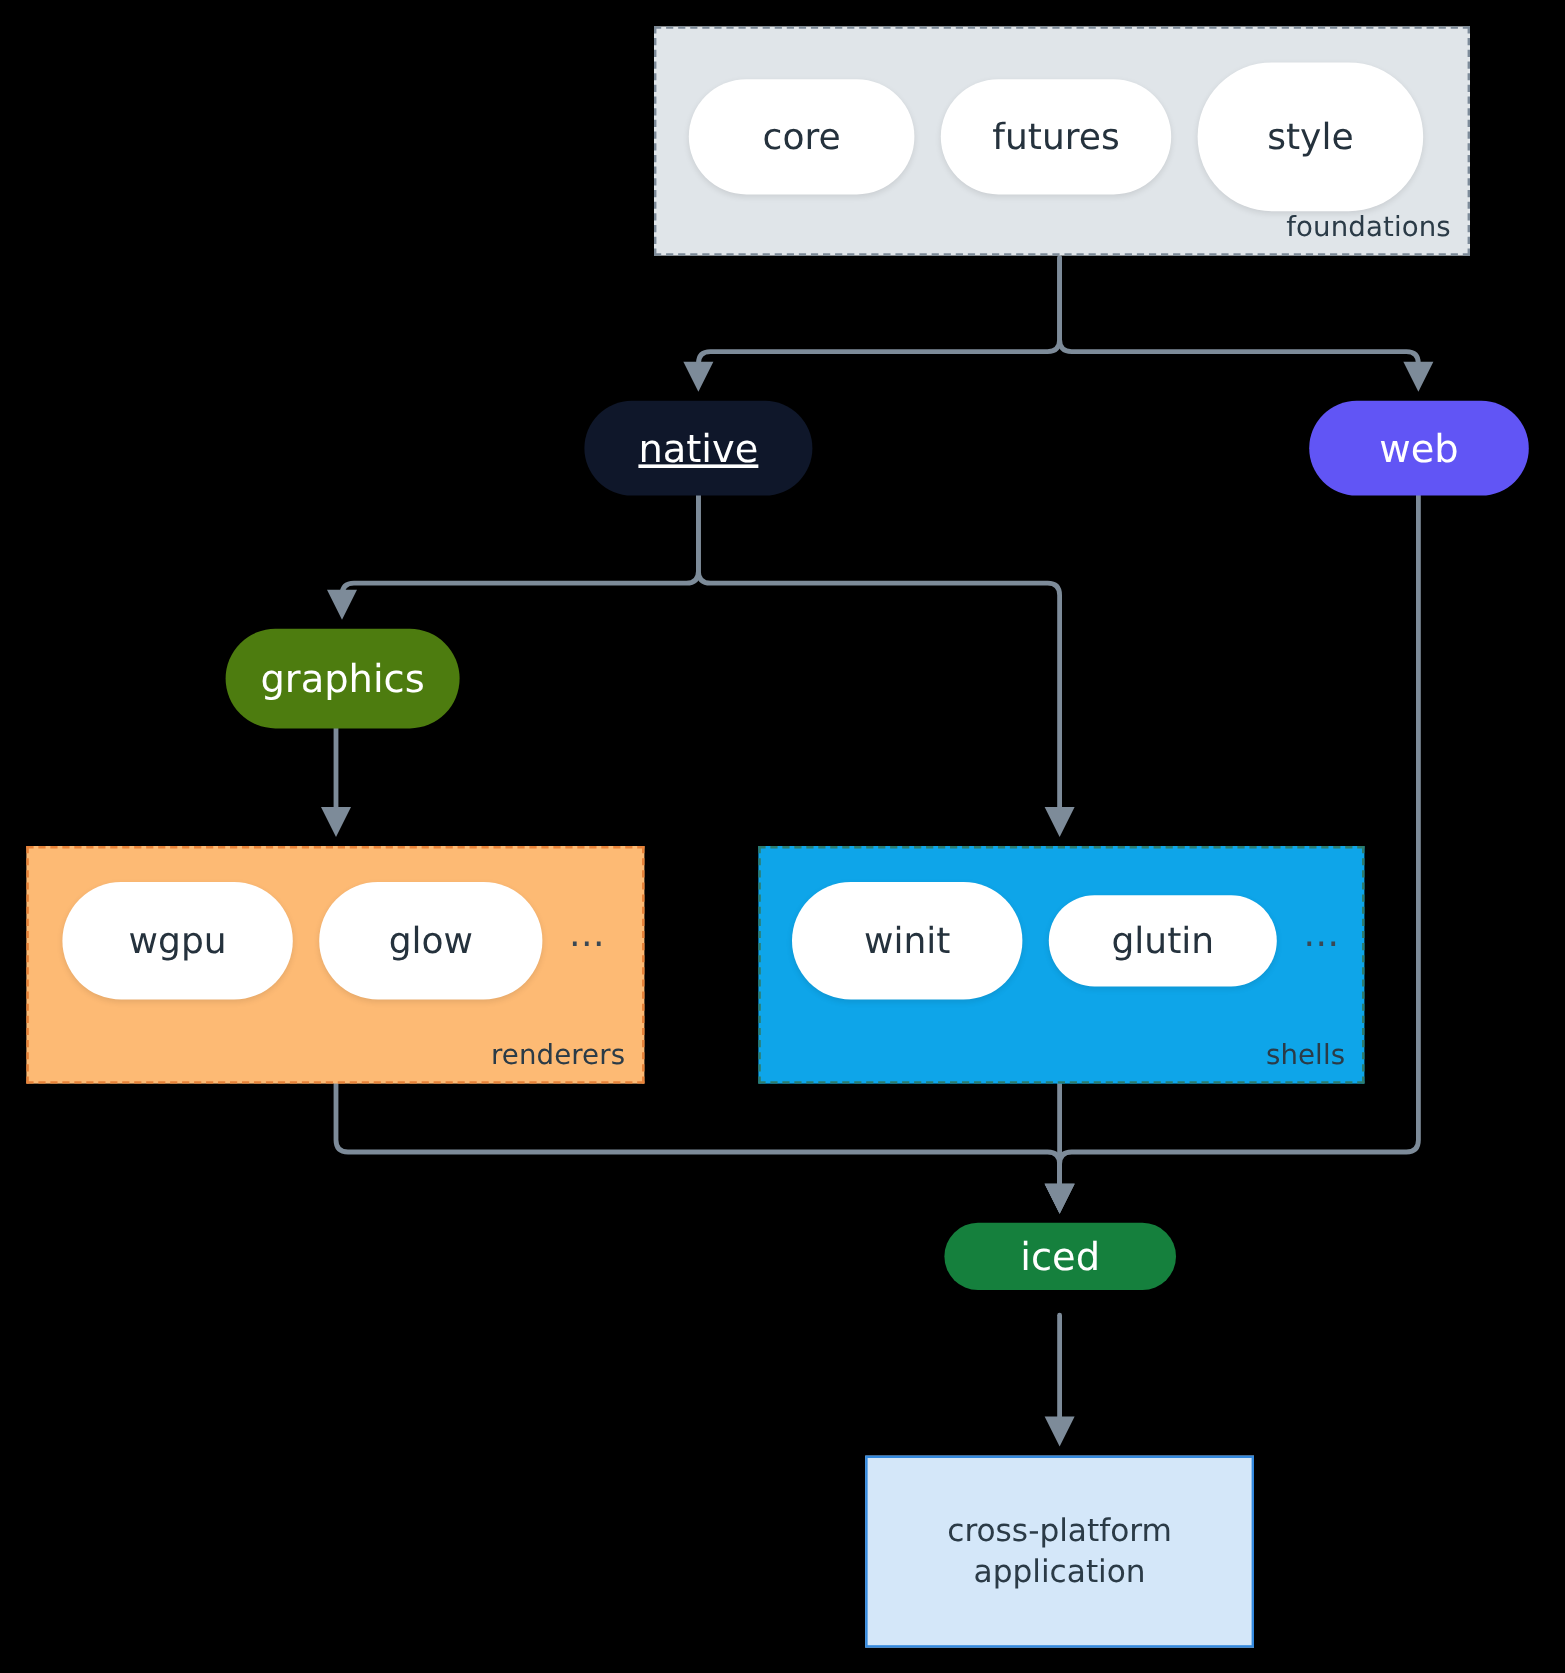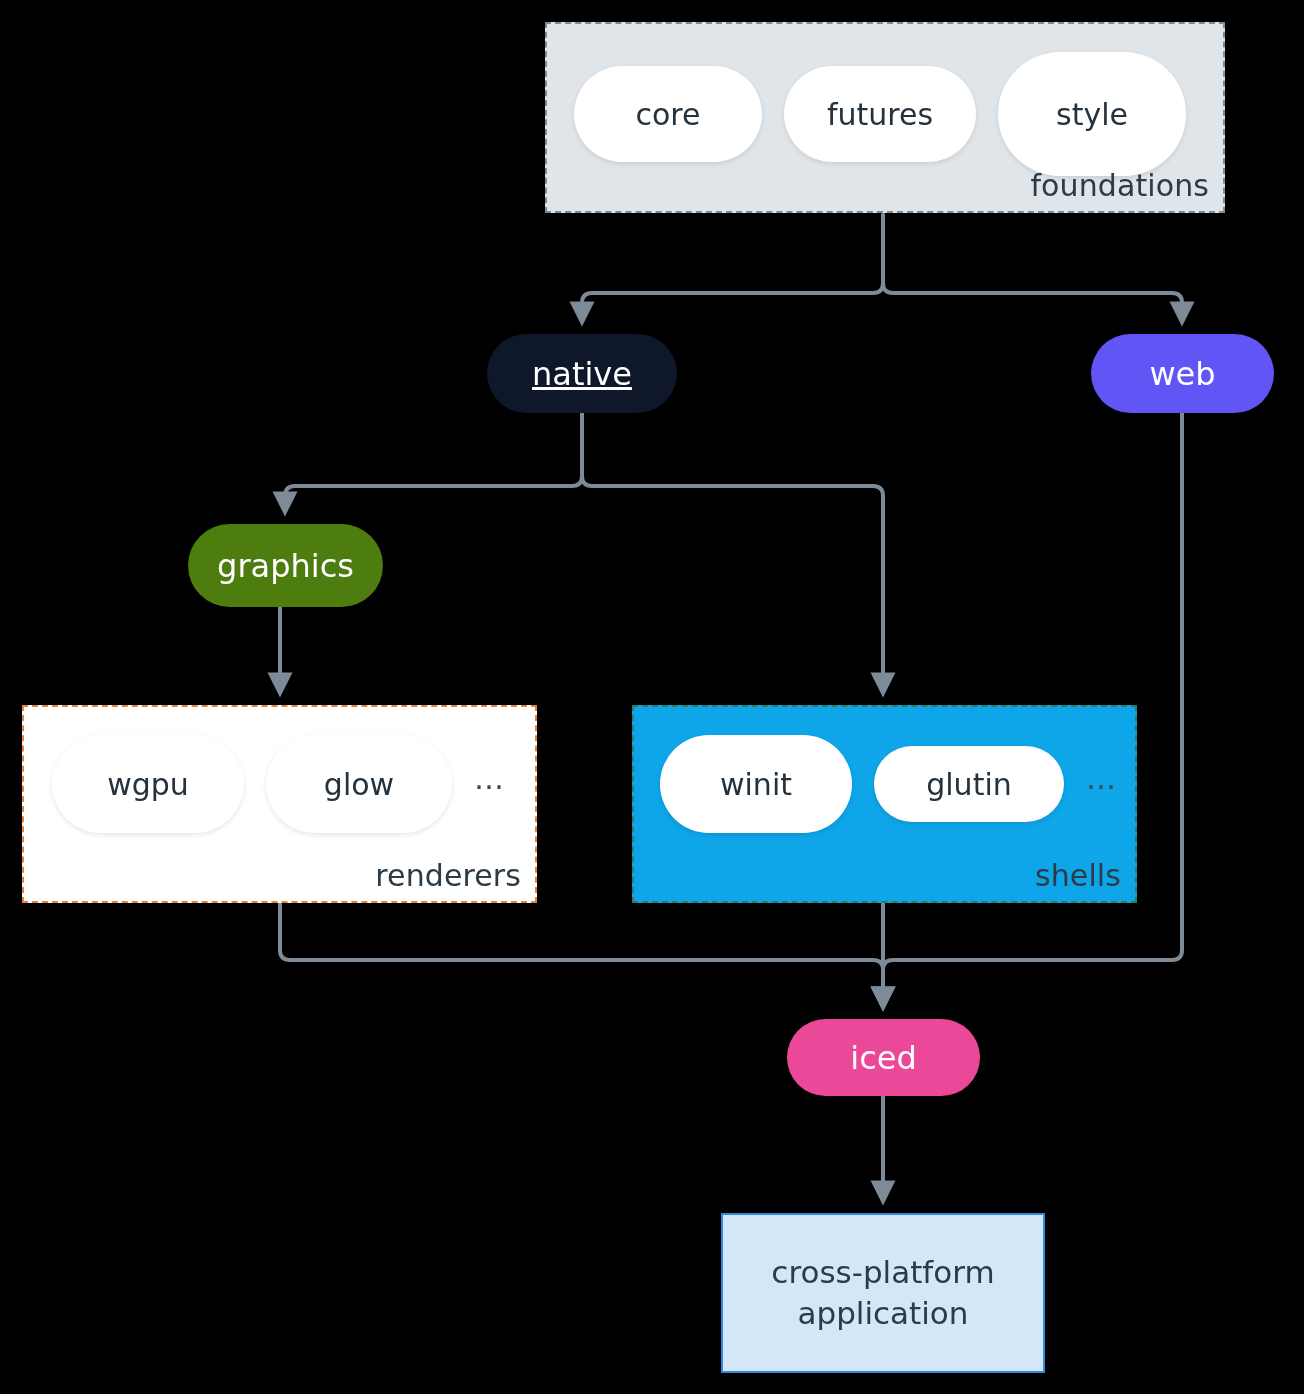--- a/index.html
+++ b/index.html
@@ -27,21 +27,21 @@
   
   .group {
     position: absolute;
     box-sizing: border-box;
     padding-left: 47px;
   }
   .group-label {
     position: absolute;
     right: 14px;
     bottom: 8px;
-    font-size: 30px;
+    font-size: 23px;
     color: #2b3b47;
     letter-spacing: 0.1px;
     white-space: nowrap;
   }
   .group-items {
     position: absolute;
     display: flex;
     align-items: center;
     gap: 22px;
   }
@@ -79,50 +79,50 @@
   }
 
   
   .rect-node {
     position: absolute;
     box-sizing: border-box;
     display: flex;
     align-items: center;
     justify-content: center;
     text-align: center;
-    font-size: 31px;
+    font-size: 26px;
     line-height: 1.32;
     color: #2b3b47;
   }
 
   #foundations-group {
     left: 545px; top: 22px; width: 680px; height: 191px;
     background: #e0e5e9;
     border: 2px dashed #7d8b99;
   }
   #foundations-items { left: 27px; top: 28px; }
 
   #renderers-group {
     left: 22px; top: 705px; width: 515px; height: 198px;
-    background: #ffffff;
+    background: #fdba74;
     border: 2px dashed #e8833a;
   }
   #renderers-items { left: 28px; top: 28px; }
 
   #shells-group {
     left: 632px; top: 705px; width: 505px; height: 198px;
     background: #0ea5e9;
     border: 2px dashed #2d7d6e;
   }
   #shells-items { left: 26px; top: 28px; }
 
   #node-native { left: 487px; top: 334px; width: 190px; height: 79px; background: #0f172a; text-decoration: underline; }
   #node-web    { left: 1091px; top: 334px; width: 183px; height: 79px; background: #6155f5; text-align: center; }
   #node-graphics { left: 188px; top: 524px; width: 195px; height: 83px; background: #4d7c0f; }
-  #node-iced   { left: 787px; top: 1019px; width: 193px; height: 77px; background: #ec4899; }
+  #node-iced   { left: 787px; top: 1019px; width: 193px; height: 56px; background: #15803d; }
 
   #node-application {
     left: 721px; top: 1213px; width: 324px; height: 160px;
     background: #d4e7f9;
     border: 2px solid #3389de;
   }
 </style>
 </head>
 <body>
 

